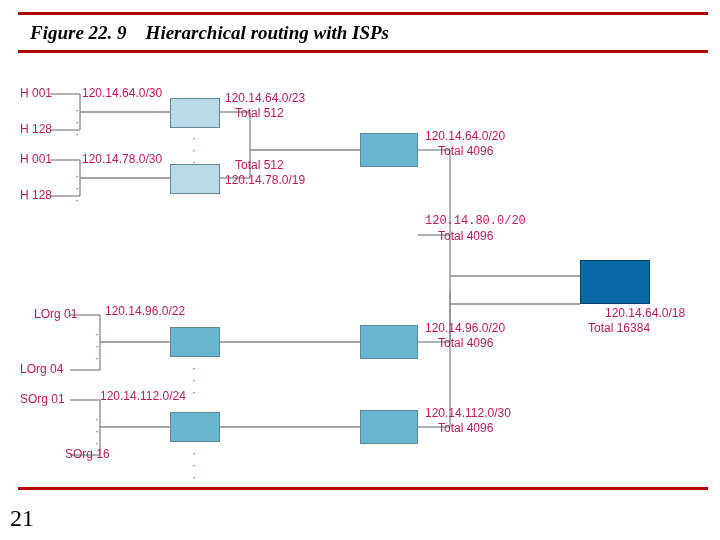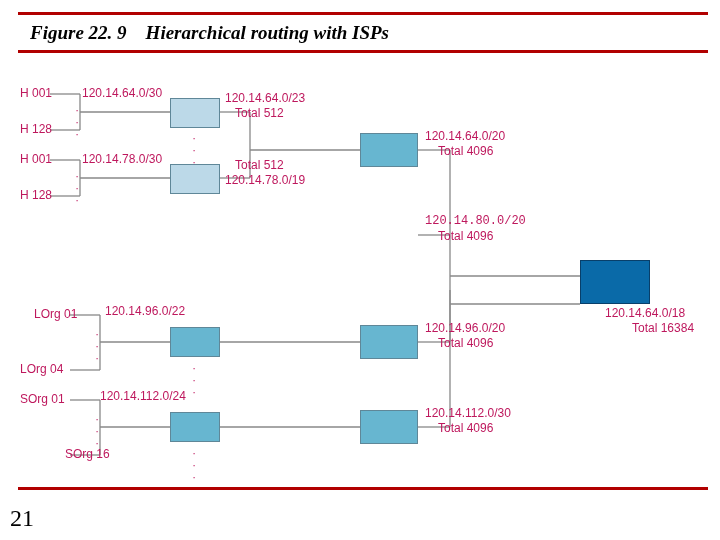--- a/index.html
+++ b/index.html
@@ -164,18 +164,18 @@
 
   <div class="lbl" style="left:0;top:323px;">SOrg 01</div>
   <div class="vdots" style="left:75px;top:343px;">···</div>
   <div class="lbl" style="left:0;top:378px;margin-left:45px;">SOrg 16</div>
   <div class="lbl" style="left:80px;top:320px;">120.14.112.0/24</div>
   <div class="box reg" style="left:150px;top:342px;width:50px;height:30px;"></div>
   <div class="vdots" style="left:172px;top:377px;">···</div>
 
   <div class="box back" style="left:560px;top:190px;width:70px;height:44px;"></div>
   <div class="lbl" style="left:562px;top:237px;margin-left:23px;">120.14.64.0/18</div>
-  <div class="lbl" style="left:568px;top:252px;margin-left:44px;">Total 16384</div>
+  <div class="lbl" style="left:568px;top:252px;">Total 16384</div>
 
 </div>
 
 <div class="bottom-rule"></div>
 <div class="page-num">21</div>
 
 </body></html>

